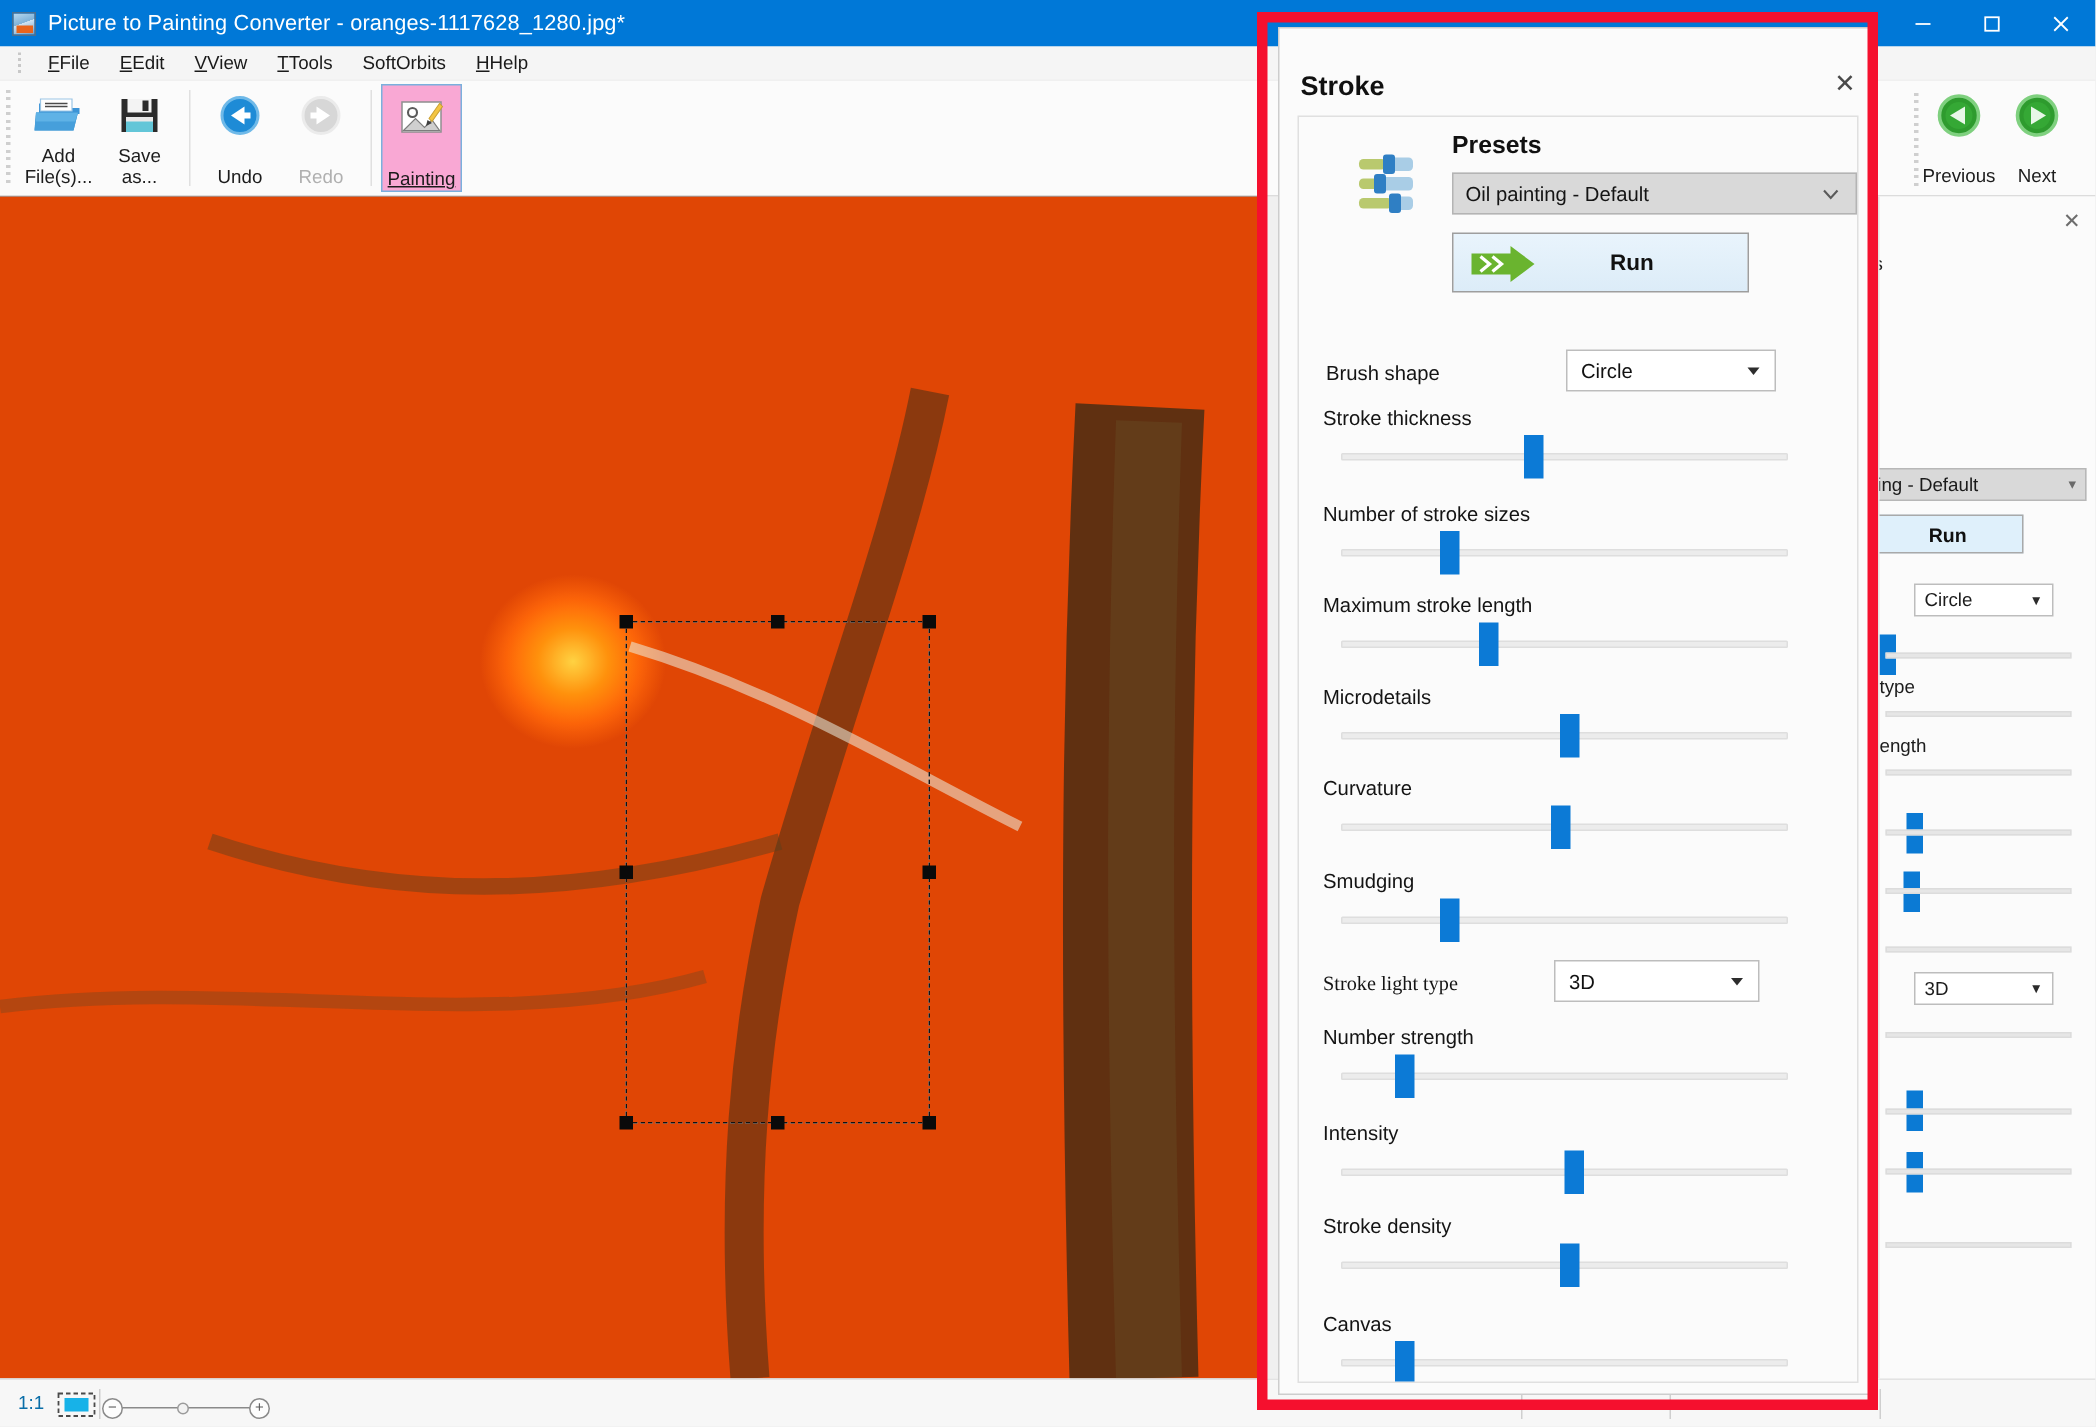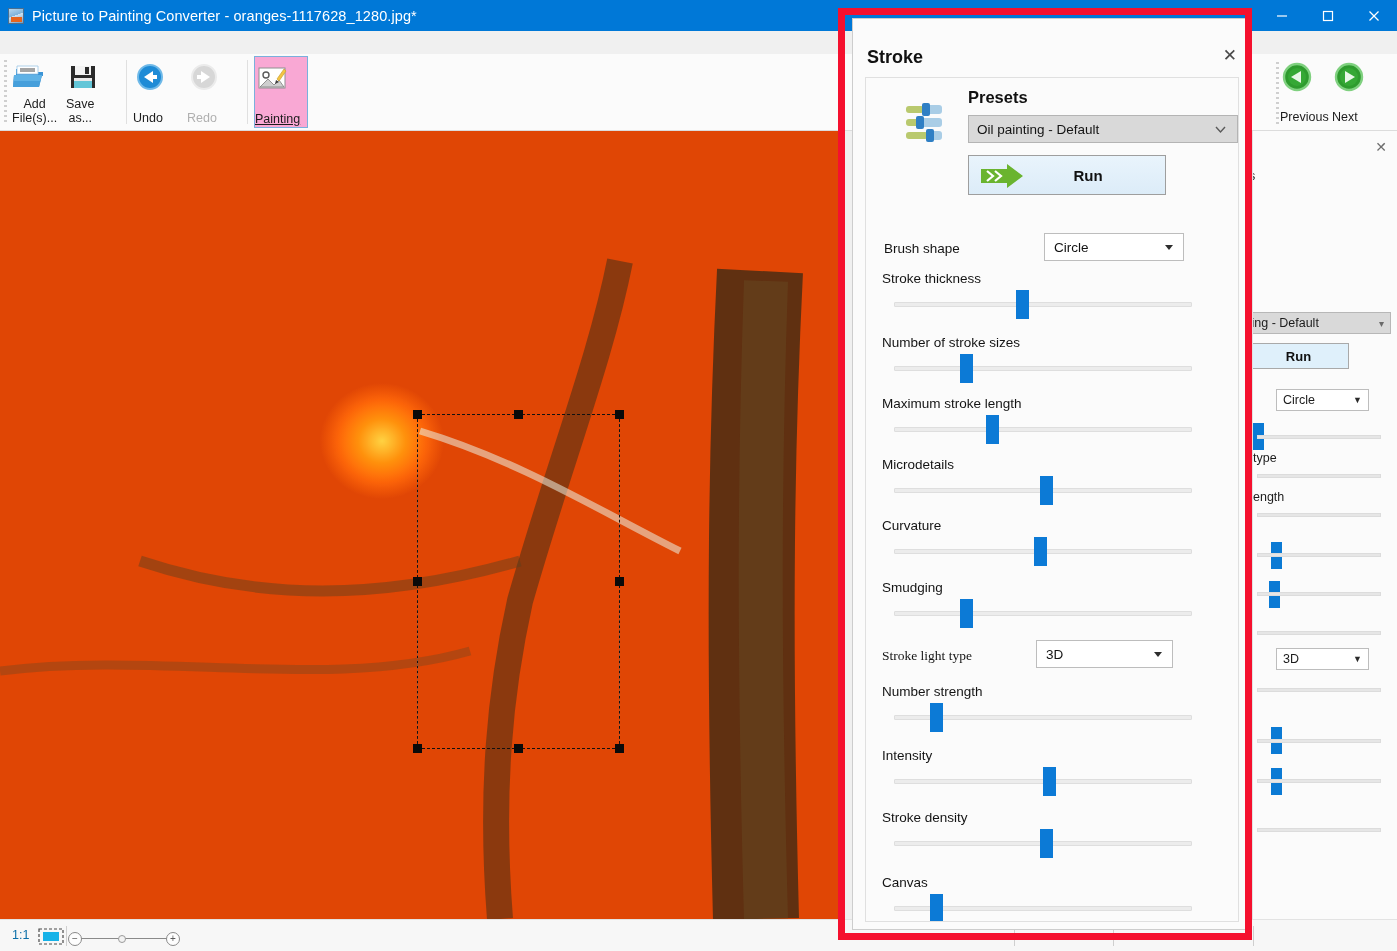--- a/index.html
+++ b/index.html
@@ -57,21 +57,21 @@
     position: absolute; left: 0; top: 54px; width: 1397px; height: 77px;
     background: #fbfbfb; border-bottom: 1px solid #dcdcdc;
   }
   .ribbon-grip { position: absolute; left: 3px; top: 6px; width: 6px; height: 64px; }
   .ribbon-grip::before {
     content: ""; position: absolute; left: 1px; top: 0; width: 3px; height: 64px;
     background-image: repeating-linear-gradient(to bottom,#cfcfcf 0 2px, transparent 2px 5px);
   }
   .tb-group { position: absolute; top: 2px; height: 73px; display: flex; align-items: flex-start; }
   .tb-btn {
-    width: 54px; height: 72px; display: flex; flex-direction: column; align-items: flex-start;
+    width: 54px; height: 72px; display: flex; flex-direction: column; align-items: center;
     padding-top: 6px; position: relative;
   }
   .tb-btn.selected { border: 1px solid #7ab0dd; background: #f9a8d4; }
   .tb-ico { width: 34px; height: 32px; position: relative; }
   .tb-label {
     font-size: 12.5px; color: #1c1c1c; text-align: center; line-height: 14px;
     margin-top: 3px; white-space: nowrap;
   }
   .tb-label.dim { color: #b0b0b0; }
   .tb-sep { width: 1px; height: 64px; background: #e0e0e0; margin: 4px 6px 0 6px; }
@@ -250,20 +250,29 @@
       </div>
       <div class="wincontrol">
         <svg width="12" height="12" viewBox="0 0 12 12">
             <line x1="1.5" y1="1.5" x2="10.5" y2="10.5" stroke="#fff" stroke-width="1.2"></line>
             <line x1="10.5" y1="1.5" x2="1.5" y2="10.5" stroke="#fff" stroke-width="1.2"></line>
           </svg>
       </div>
     </div>
   </div>
 
+  <div class="menubar">
+    <div class="grip"></div>
+    <div class="menu-item"><u>F</u><span>File</span></div>
+    <div class="menu-item"><u>E</u><span>Edit</span></div>
+    <div class="menu-item"><u>V</u><span>View</span></div>
+    <div class="menu-item"><u>T</u><span>Tools</span></div>
+    <div class="menu-item">SoftOrbits</div>
+    <div class="menu-item"><u>H</u><span>Help</span></div>
+  </div>
 
   <div class="ribbon">
     <div class="ribbon-grip"></div>
 
     <div class="tb-group" style="left:12px;">
 
       <div class="tb-btn">
         <div class="tb-ico">
           <svg width="34" height="32" viewBox="0 0 34 32">
             <path d="M4 7 L16 7 L18 10 L31 10 L31 14 L4 14 Z" fill="#3c94d6"></path>

